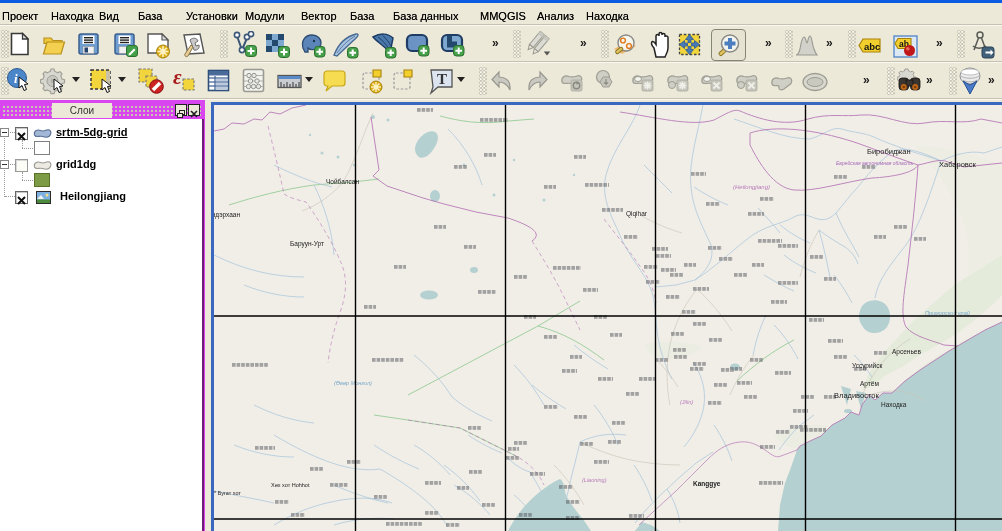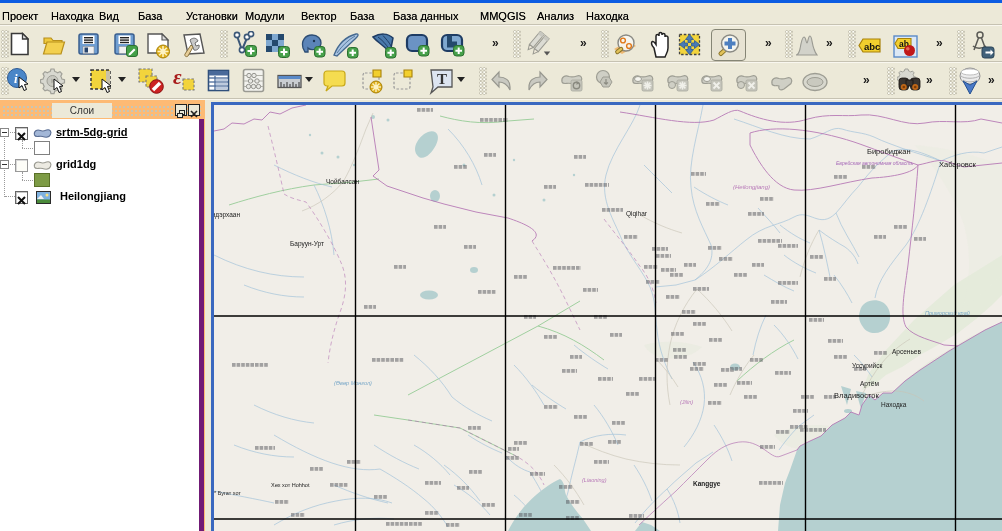--- a/index.html
+++ b/index.html
@@ -422,31 +422,31 @@
       <ellipse cx="12" cy="9" rx="10" ry="8" fill="#ececec" stroke="#909090" stroke-width="1"></ellipse>
       <ellipse cx="12" cy="5" rx="9" ry="3" fill="#fff" stroke="#b0b0b0" stroke-width=".8"></ellipse>
       <path d="M3,9 C6,12 18,12 21,9 M5,13 C8,15.5 16,15.5 19,13" fill="none" stroke="#a8a8a8" stroke-width=".9"></path>
       <path d="M5,14 L12,27 L19,14 L12,18 z" fill="#4a7ac8" stroke="#24508f" stroke-width="1"></path>
     </svg>
 <div class="chev" style="left:988px;top:10px">»</div>
 </div>
 <div class="a" style="left:0;top:98px;width:1002px;height:1px;background:#c6c2b2"></div>
 <div class="a" style="left:0;top:99px;width:1002px;height:1px;background:#f9f7ef"></div>
 
-<div id="panel" class="a" style="left:0;top:100px;width:205px;height:431px;background:#fdba74">
+<div id="panel" class="a" style="left:0;top:100px;width:205px;height:431px;background:#d946ef">
 <div class="a" style="left:2px;top:4px;width:200px;height:14px;background-image:radial-gradient(circle,#c9c5b4 1px,rgba(0,0,0,0) 1.3px);background-size:4px 4px;background-position:0 1px"></div>
 <div class="a" style="left:52px;top:3px;width:60px;height:15px;background:#ece9d8;text-align:center;font-size:10px;color:#333;line-height:15px">Слои</div>
 <div class="a" style="left:175px;top:4px;width:12px;height:12px;background:#ece9d8;border:1px solid #222"><svg width="10" height="10">
         <rect x="3.5" y="1.5" width="5" height="4" fill="none" stroke="#222"></rect>
         <rect x="1.5" y="4.5" width="5" height="4" fill="#ece9d8" stroke="#222"></rect>
       </svg></div>
 <div class="a" style="left:188px;top:4px;width:12px;height:12px;background:#ece9d8;border:1px solid #222"><svg width="10" height="10">
         <path d="M2,2 L8,8 M8,2 L2,8" stroke="#222" stroke-width="1.6"></path>
       </svg></div>
-<div class="a" style="left:0;top:19px;width:204px;height:412px;background:#fff;border-right:5px solid #701a75">
+<div class="a" style="left:0;top:19px;width:204px;height:412px;background:#fff;border-right:2px solid #701a75">
 <div class="a" style="left:4px;top:10px;width:1px;height:68px;border-left:1px dotted #9a9a9a"></div>
 <div class="a" style="left:5px;top:13px;width:10px;height:1px;border-top:1px dotted #9a9a9a"></div>
 <div class="a" style="left:5px;top:45px;width:10px;height:1px;border-top:1px dotted #9a9a9a"></div>
 <div class="a" style="left:5px;top:77px;width:10px;height:1px;border-top:1px dotted #9a9a9a"></div>
 <div class="a" style="left:22px;top:21px;width:1px;height:8px;border-left:1px dotted #9a9a9a"></div>
 <div class="a" style="left:22px;top:29px;width:11px;height:1px;border-top:1px dotted #9a9a9a"></div>
 <div class="a" style="left:22px;top:53px;width:1px;height:8px;border-left:1px dotted #9a9a9a"></div>
 <div class="a" style="left:22px;top:61px;width:11px;height:1px;border-top:1px dotted #9a9a9a"></div>
 <div class="a" style="left:0;top:9px;width:9px;height:9px;background:#fff;border:1px solid #888">
         <div style="position:absolute;left:1px;top:3px;width:5px;height:1px;background:#333"></div>

